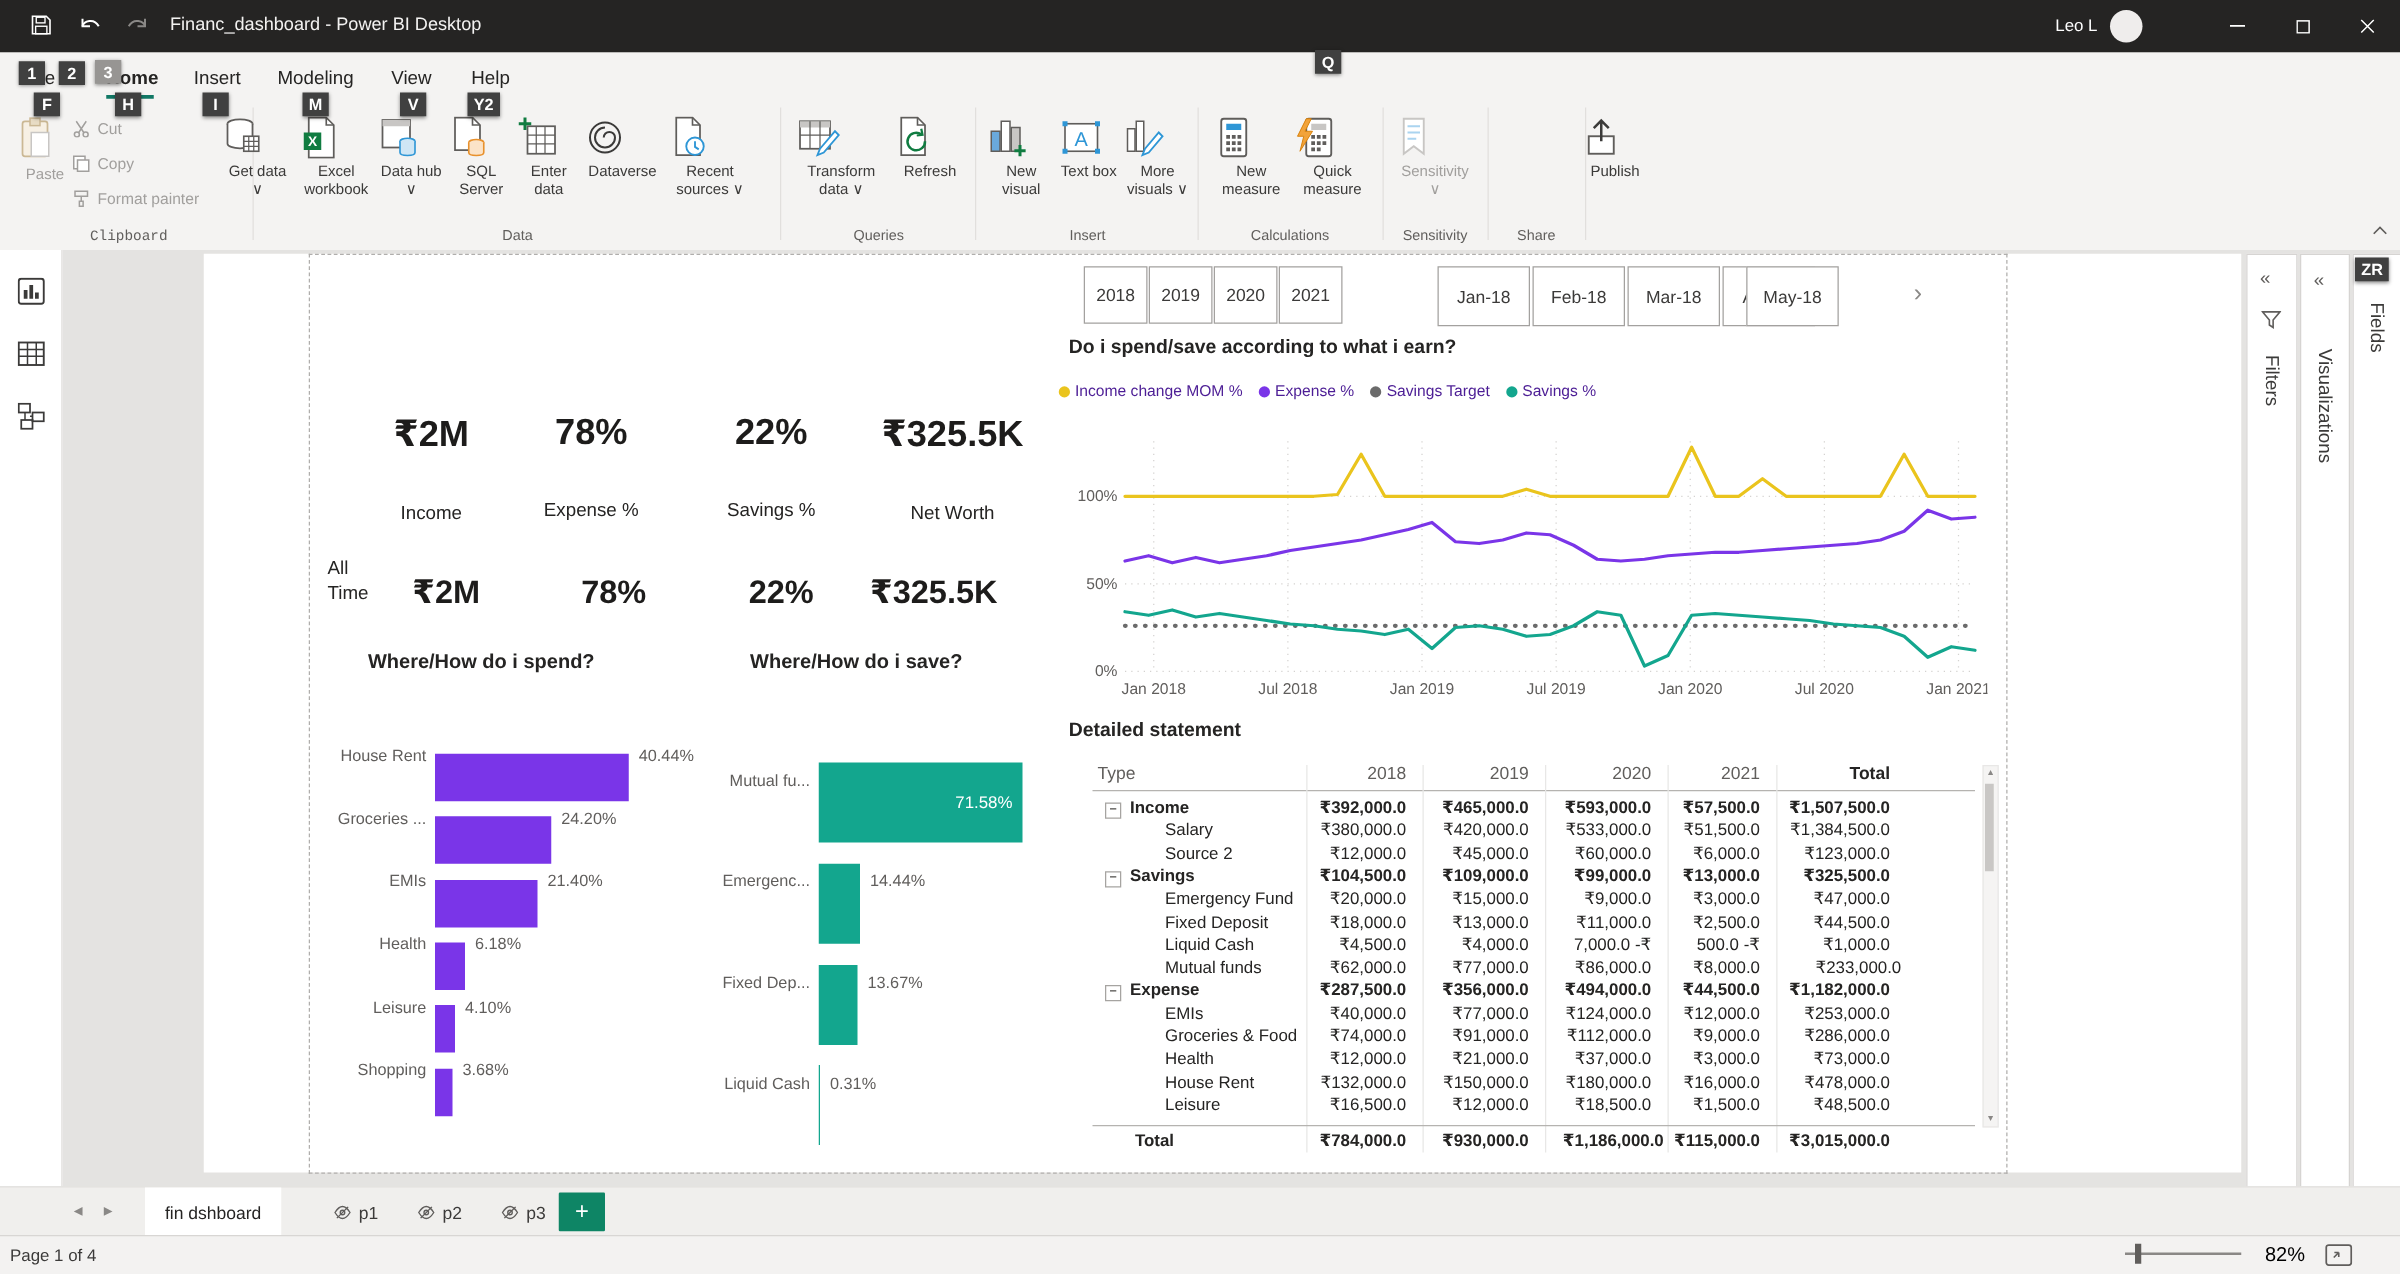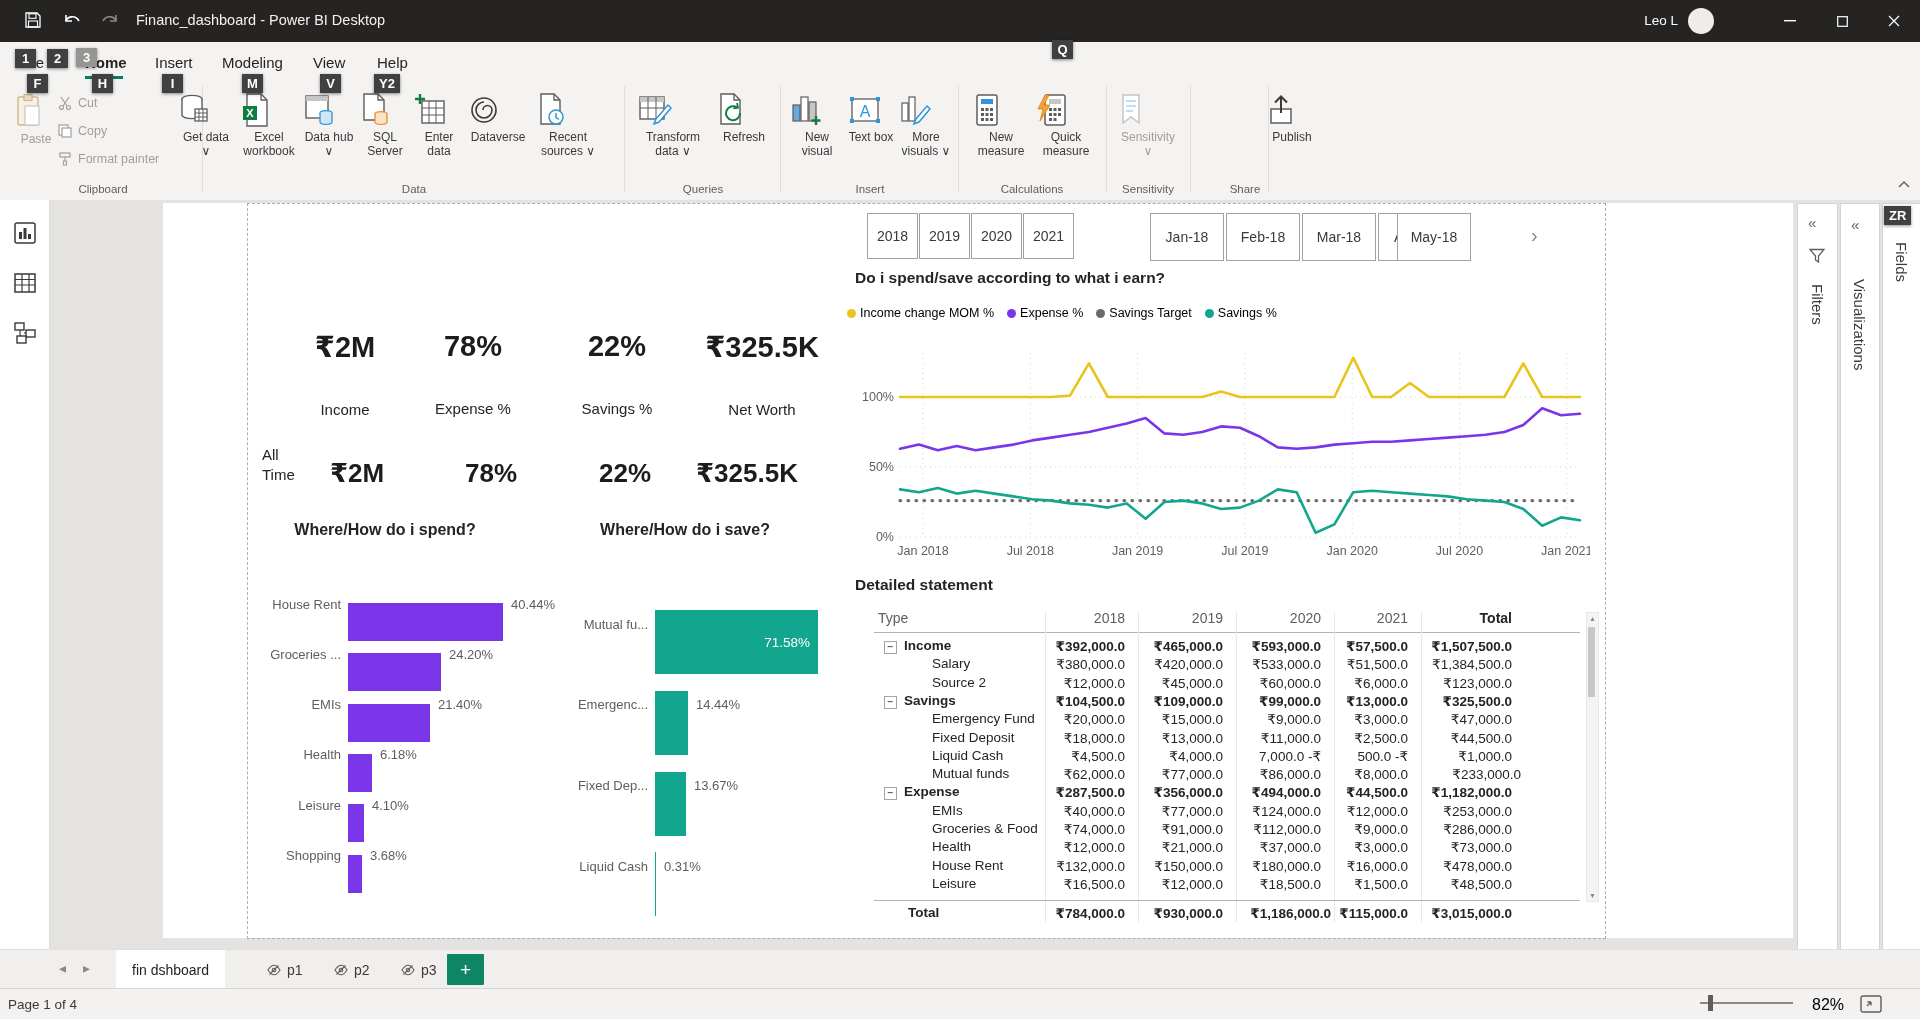--- a/index.html
+++ b/index.html
@@ -47,21 +47,21 @@
   .ctitle{position:absolute;font-size:16px;font-weight:700;color:#252423;text-align:center;}
   .brow{position:absolute;display:flex;align-items:center;}
   .blabel{font-size:13px;color:#605e5c;text-align:right;flex:none;padding-right:7px;white-space:nowrap;overflow:hidden;}
   .bbar{flex:none;position:relative;margin-top:36px;}
   .bval{font-size:13px;color:#605e5c;margin-left:8px;white-space:nowrap;}
   .bval-in{position:absolute;right:8px;top:50%;transform:translateY(-50%);color:#fff;font-size:13.5px;}
   .slbtn{position:absolute;background:#fff;border:1px solid #a3a19f;display:flex;align-items:center;justify-content:center;font-size:14px;color:#3b3a39;cursor:pointer;}
   .slarrow{position:absolute;font-size:20px;color:#8a8886;cursor:pointer;}
   .trendtitle,.tabletitle{position:absolute;font-size:15.5px;font-weight:700;color:#252423;}
   .legend{position:absolute;display:flex;gap:13px;align-items:center;}
-  .lgitem{display:flex;align-items:center;gap:4px;font-size:12.5px;color:#000000;}
+  .lgitem{display:flex;align-items:center;gap:4px;font-size:12.5px;color:#4c1d95;}
   .lgdot{width:9px;height:9px;border-radius:50%;}
   
   .thead{position:absolute;font-size:14px;color:#605e5c;}
   .thead .hval{position:absolute;width:110px;text-align:right;}
   .tline{position:absolute;background:#b5b3b0;height:1px;}
   .vline{position:absolute;background:#e8e7e6;width:1px;}
   .trow{position:absolute;width:706px;height:18px;font-size:13.5px;color:#252423;}
   .trow .ty{position:absolute;white-space:nowrap;}
   .trow .tv{position:absolute;width:112px;text-align:right;white-space:nowrap;}
   .trow.bold{font-weight:700;}
@@ -377,27 +377,27 @@
       <span class="ric">
         <svg width="30" height="34" viewBox="0 0 30 34">
             <rect x="5" y="16" width="20" height="14" fill="#fff" stroke="#5f5d5b" stroke-width="1.5"></rect>
             <path d="M15 20V4M9 9.5L15 3.5l6 6" fill="none" stroke="#3b3a39" stroke-width="2"></path>
           </svg>
       </span>
       <span>Publish</span>
     </div>
     <div class="rsep" style="left:1268px;"></div>
 
-    <div class="glabel" style="left:8px;width:190px;">Clipboard</div>
+    <div class="glabel" style="left:8px;width:190px;font-family:Liberation Mono, monospace;">Clipboard</div>
     <div class="glabel" style="left:205px;width:418px;">Data</div>
     <div class="glabel" style="left:628px;width:150px;">Queries</div>
     <div class="glabel" style="left:784px;width:172px;">Insert</div>
     <div class="glabel" style="left:960px;width:144px;">Calculations</div>
     <div class="glabel" style="left:1108px;width:80px;">Sensitivity</div>
-    <div class="glabel" style="left:1192px;width:74px;padding-left:16px;">Share</div>
+    <div class="glabel" style="left:1192px;width:74px;">Share</div>
     <span class="ribcollapse">
         <svg width="12" height="8" viewBox="0 0 12 8">
           <path d="M1 7l5-5 5 5" fill="none" stroke="#605e5c" stroke-width="1.4"></path>
         </svg>
       </span>
   </div>
 
   <span class="kt" style="left:15px;top:49px;">1</span>
   <span class="kt" style="left:47px;top:49px;">2</span>
   <span class="kt gray" style="left:76px;top:48px;">3</span>

